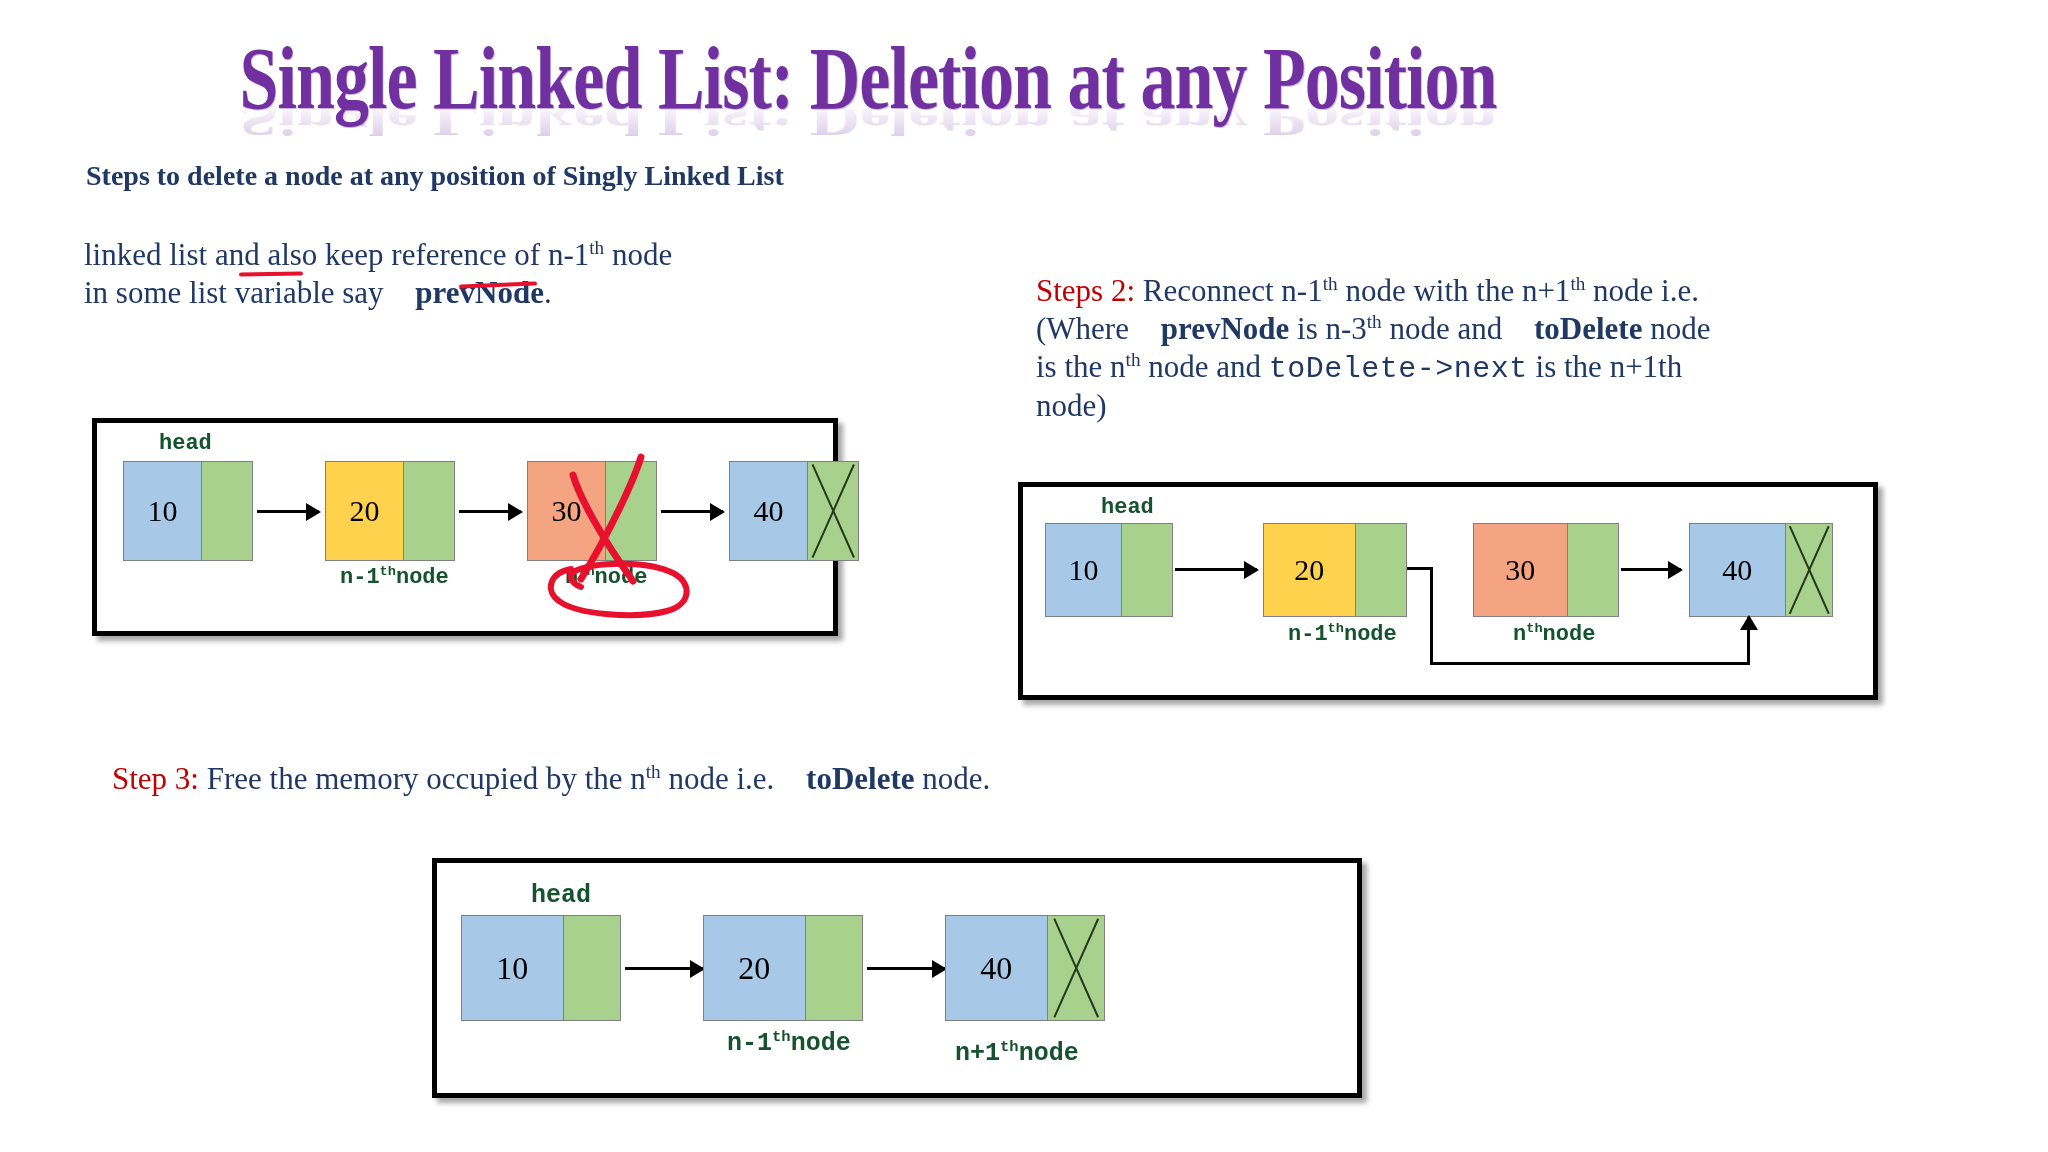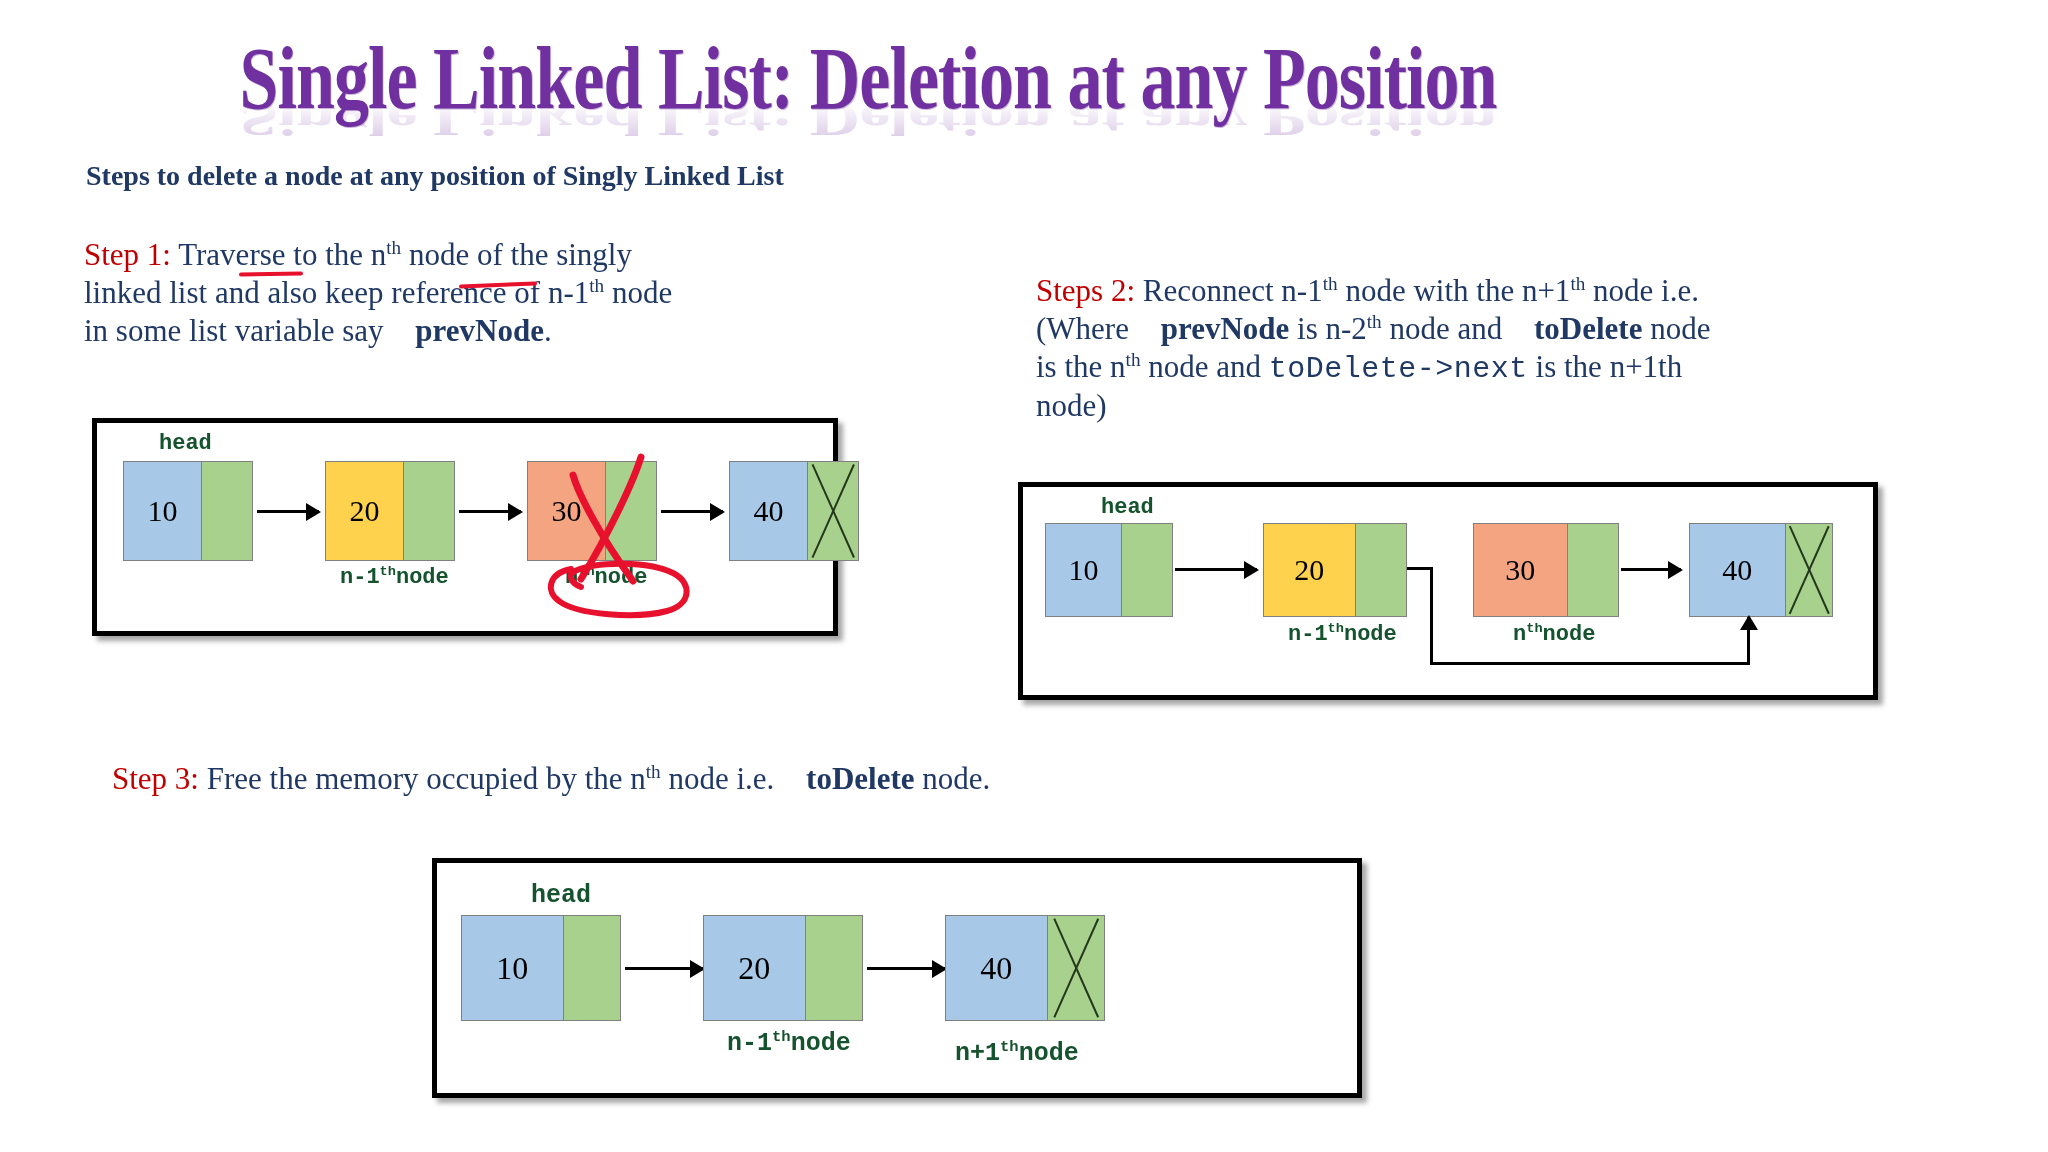--- a/index.html
+++ b/index.html
@@ -212,41 +212,37 @@
 
 <div id="title-wrap">
   <span id="page-title">Single Linked List: Deletion at any Position</span>
   <span id="page-title-reflection" aria-hidden="true">Single Linked List: Deletion at any Position</span>
 </div>
 
 <div id="subtitle">Steps to delete a node at any position of Singly Linked List</div>
 
 <div class="body-text" id="step1-block">
   <div>
-    <span class="red">Step 1:</span>
-    <span>Traverse to the n</span><sup>th</sup><span> node of the singly</span>
-  </div>
-  <div>
     <span>linked list and also keep reference of n-1</span><sup>th</sup><span> node</span>
   </div>
   <div>
     <span> in some list variable say </span><span class="bold">prevNode</span><span>.</span>
   </div>
 </div>
 
 <div class="ul-red" id="ul-ave"></div>
 <div class="ul-red" id="ul-nth"></div>
 
 <div class="body-text" id="step2-block">
   <div>
     <span class="red">Steps 2:</span>
     <span>Reconnect n-1</span><sup>th</sup><span> node with the n+1</span><sup>th</sup><span> node i.e.</span>
   </div>
   <div>
-    <span> (Where </span><span class="bold">prevNode</span><span> is n-2</span><sup>th</sup><span> node and </span><span class="bold">toDelete</span><span> node</span>
+    <span> (Where </span><span class="bold">prevNode</span><span> is n-3</span><sup>th</sup><span> node and </span><span class="bold">toDelete</span><span> node</span>
   </div>
   <div>
     <span>is the n</span><sup>th</sup><span> node and </span><span class="code">toDelete-&gt;next</span><span>  is the n+1th</span>
   </div>
   <div>
     <span>node)</span>
   </div>
 </div>
 
 <div class="body-text" id="step3-block">

